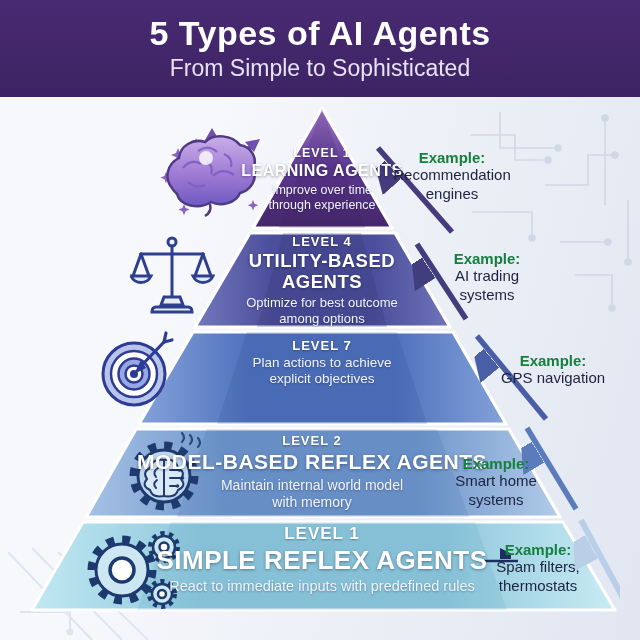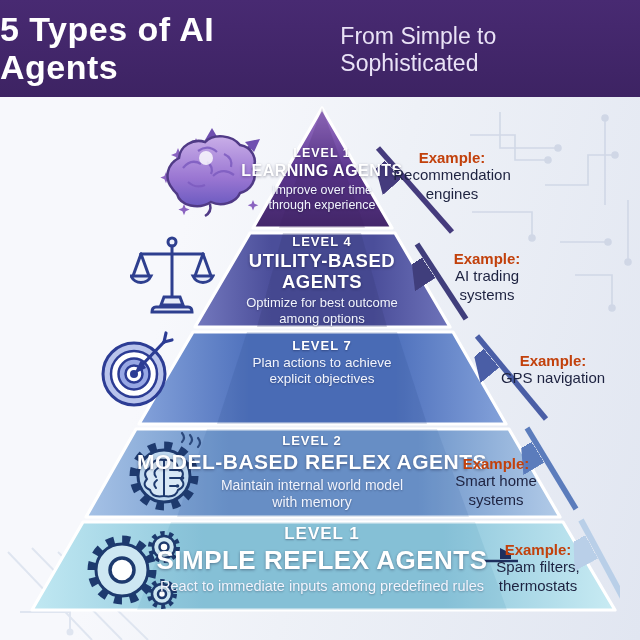--- a/index.html
+++ b/index.html
@@ -3,40 +3,40 @@
 <meta charset="utf-8">
 <style>
   html,body{margin:0;padding:0;}
   body{width:640px;height:640px;overflow:hidden;position:relative;
        font-family:"Liberation Sans","DejaVu Sans",sans-serif;
        background:linear-gradient(105deg,#f7f8fc 30%,#eef1f7 55%,#e1e6f1 100%);}
   .abs{position:absolute;}
   
   .header{left:0;top:0;width:640px;height:97px;
           background:linear-gradient(180deg,#482a72 0%,#3d2363 100%);
-          display:flex;flex-direction:row;align-items:center;justify-content:center;
+          display:flex;flex-direction:column;align-items:center;justify-content:center;
           color:#fff;z-index:5;}
   .header .title{font-size:34px;font-weight:bold;letter-spacing:.5px;line-height:1.1;}
   .header .subtitle{font-size:23px;color:#e9e2f6;margin-top:3px;}
   
   .lvl-text{z-index:6;text-align:center;color:#fff;}
   .lvl-label{font-weight:bold;letter-spacing:1px;margin-bottom:2px;
              text-shadow:0 1px 2px rgba(10,10,40,.35);}
   .lvl-name{font-weight:bold;letter-spacing:.5px;line-height:1.12;margin-bottom:3px;
             text-shadow:0 1px 3px rgba(10,10,40,.4);}
   .lvl-desc{color:#f1f4fd;line-height:1.22;white-space:pre-line;
             text-shadow:0 1px 2px rgba(10,10,40,.3);}
   .t5 .lvl-label{font-size:12.5px}.t5 .lvl-name{font-size:16px}.t5 .lvl-desc{font-size:12.5px}
   .t4 .lvl-label{font-size:13px}.t4 .lvl-name{font-size:18.5px}.t4 .lvl-desc{font-size:13px}
   .t3 .lvl-label{font-size:13px}.t3 .lvl-name{font-size:20px}.t3 .lvl-desc{font-size:13.5px}
   .t2 .lvl-label{font-size:13px}.t2 .lvl-name{font-size:21px}.t2 .lvl-desc{font-size:14px}
   .t1 .lvl-label{font-size:17px}.t1 .lvl-name{font-size:26px}.t1 .lvl-desc{font-size:14.5px}
   
   .example{z-index:7;text-align:center;color:#1d2240;}
-  .ex-label{font-weight:bold;font-size:15px;color:#c2410c;}
+  .ex-label{font-weight:bold;font-size:15px;color:#15803d;}
   .ex-text{font-size:15px;line-height:1.25;white-space:pre-line;}
   svg{display:block;}
 </style>
 </head>
 <body>
 
 <svg class="abs" style="left:0;top:0;z-index:1;" width="640" height="640" viewBox="0 0 640 640">
   <g stroke="#c9d1e2" stroke-width="1.6" fill="none" opacity="0.75">
     <polyline points="470,135 515,135 515,160 548,160"></polyline>
       <circle cx="548" cy="160" r="3" fill="#c9d1e2"></circle>
@@ -157,21 +157,21 @@
 </div>
 <div class="abs lvl-text t2" style="left:132px;top:433px;width:360px;">
   <div class="lvl-label">LEVEL 2</div>
   <div class="lvl-name">MODEL-BASED REFLEX AGENTS</div>
   <div class="lvl-desc">Maintain internal world model
 with memory</div>
 </div>
 <div class="abs lvl-text t1" style="left:107px;top:524px;width:430px;">
   <div class="lvl-label">LEVEL 1</div>
   <div class="lvl-name">SIMPLE REFLEX AGENTS</div>
-  <div class="lvl-desc">React to immediate inputs among predefined rules</div>
+  <div class="lvl-desc">React to immediate inputs with predefined rules</div>
 </div>
 
 <div class="abs example" style="left:378px;top:149px;width:148px;">
   <div class="ex-label">Example:</div>
   <div class="ex-text">Recommendation
 engines</div>
 </div>
 <div class="abs example" style="left:427px;top:250px;width:120px;">
   <div class="ex-label">Example:</div>
   <div class="ex-text">AI trading

